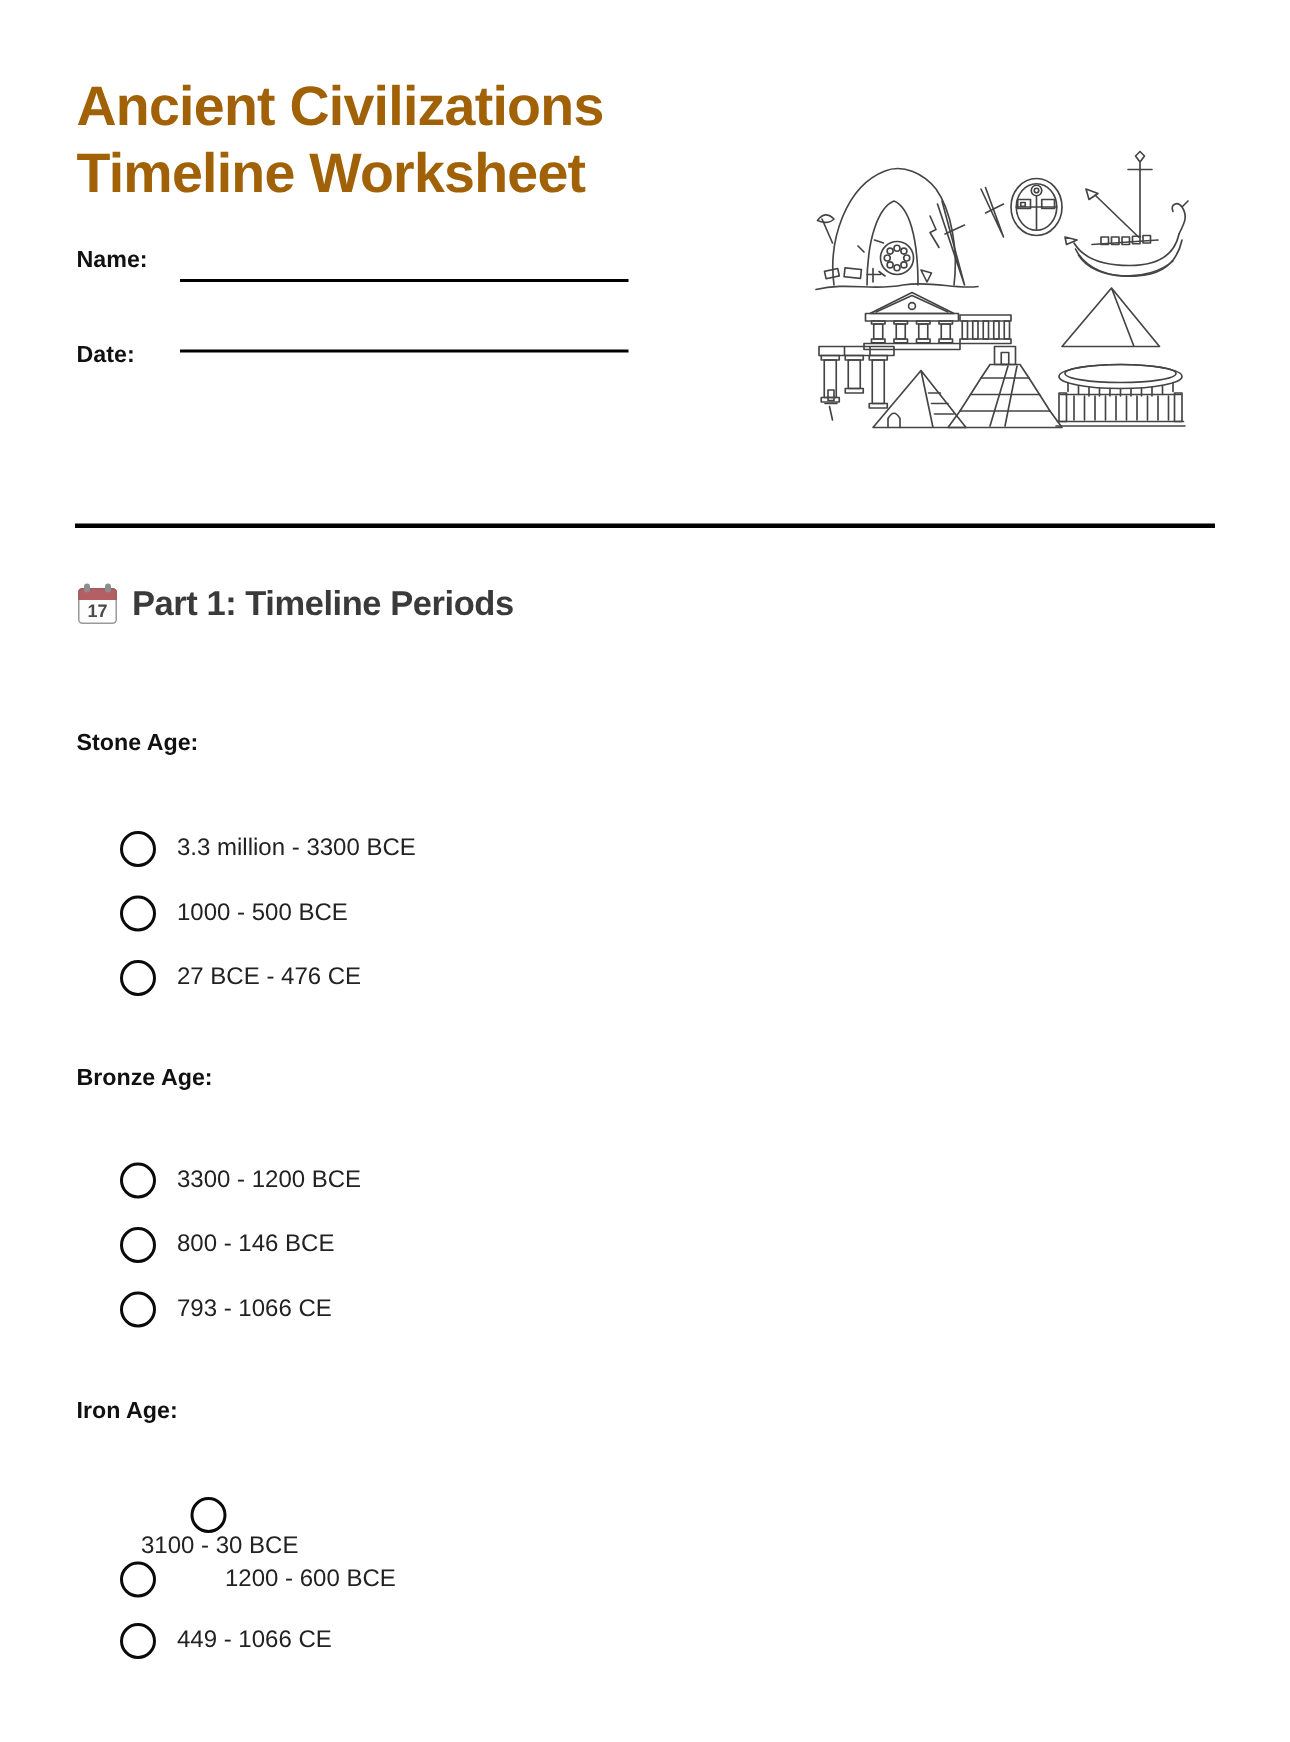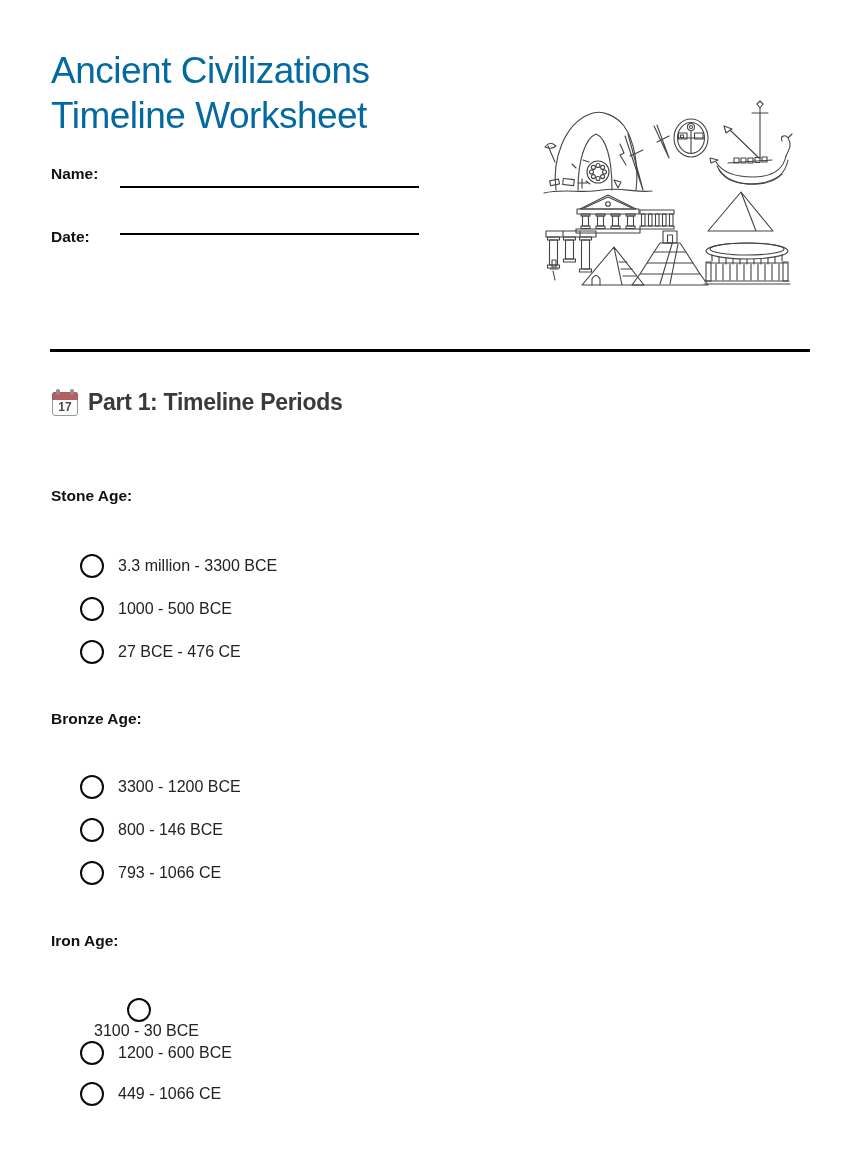--- a/index.html
+++ b/index.html
@@ -3,21 +3,21 @@
 <meta charset="utf-8">
 <style>
   * { margin:0; padding:0; box-sizing:border-box; }
   html,body { background:#ffffff; }
   body { font-family:"Liberation Sans", sans-serif; color:#1f1f1f; }
   .page {
     position:relative; width:860px; height:1161px; background:#fff; overflow:hidden;
   }
   .title {
     position:absolute; left:51px; top:48px; width:460px;
-    font-size:37px; font-weight:normal; line-height:45px; color:#0369a1;
+    font-size:37px; font-weight:bold; line-height:45px; color:#a16207;
     letter-spacing:-0.5px;
   }
   .field-label {
     position:absolute; left:51px; font-size:15.5px; font-weight:bold; color:#111;
   }
   .name-label { top:165px; }
   .date-label { top:228px; }
   .write-line {
     position:absolute; left:120px; width:299px; height:22px;
     border-bottom:2px solid #000; cursor:text;
@@ -60,21 +60,21 @@
     position:absolute; left:60px; height:24px; display:flex; align-items:center;padding-left:20px;
   }
   .radio {
     width:24px; height:24px; border:2.5px solid #0a0a0a; border-radius:50%;
     background:#fff; flex:0 0 auto; cursor:pointer;
   }
   .option-text { margin-left:14px; font-size:16px; color:#222; white-space:nowrap; }
   
   .r-s1 { top:554px; } .r-s2 { top:597px; } .r-s3 { top:640px; }
   .r-b1 { top:775px; } .r-b2 { top:818px; } .r-b3 { top:861px; }
-  .r-i1 { top:998px;flex-direction:column; } .r-i2 { top:1041px; } .r-i3 { top:1082px; }
+  .r-i1 { top:998px;flex-direction:column; } .r-i2 { top:1041px;gap:32px; } .r-i3 { top:1082px; }
 </style>
 </head>
 <body>
 
 <div class="page">
 
   <h1 class="title">Ancient Civilizations Timeline Worksheet</h1>
 
   <div class="field-label name-label">Name:</div>
   <div class="write-line name-line"></div>

